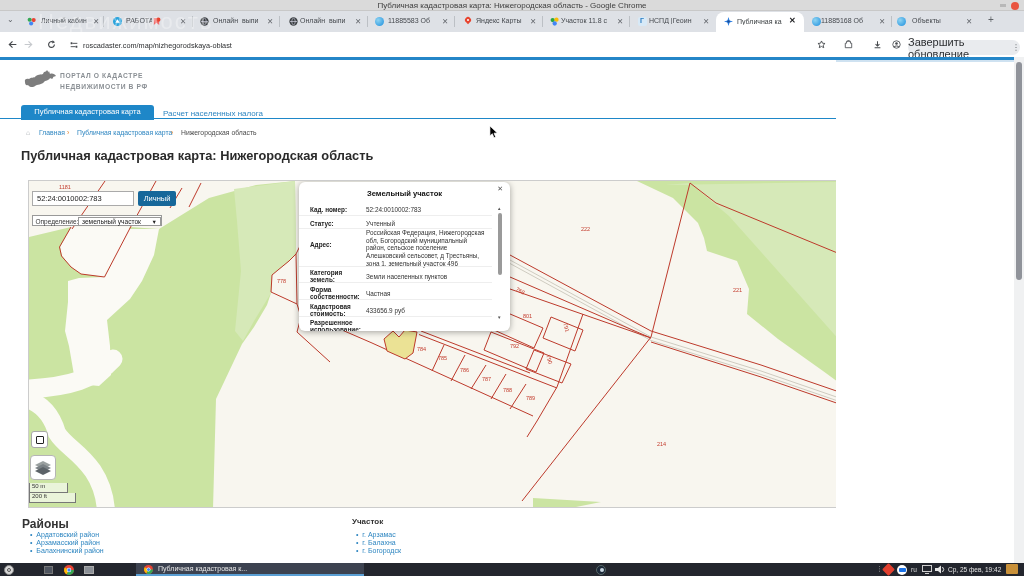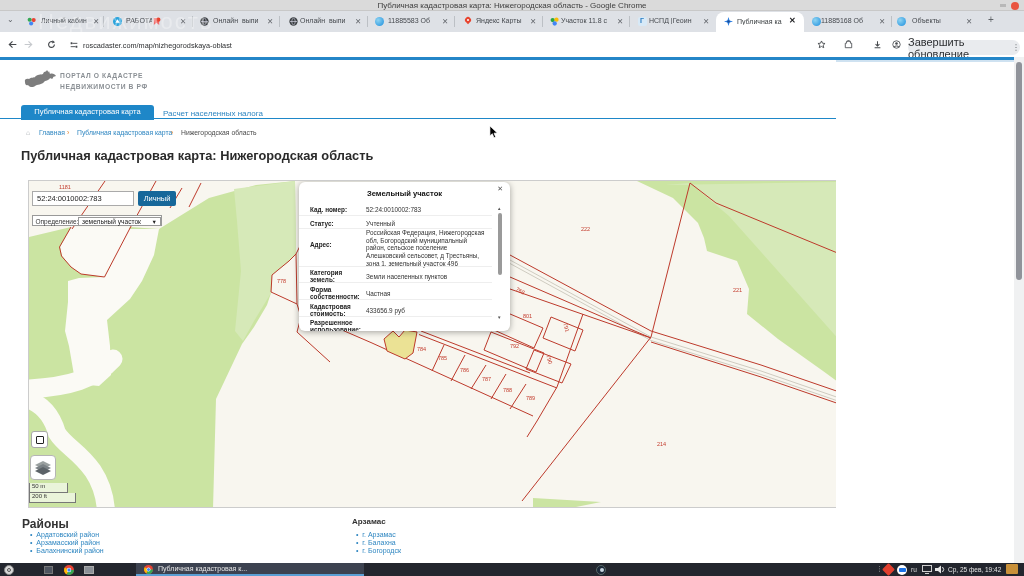--- a/index.html
+++ b/index.html
@@ -318,21 +318,21 @@
       <div style="position:absolute;left:0;top:16px;width:16px;height:16px;text-align:center;font-size:11px;font-weight:bold;color:#111;line-height:15px;">−</div>
     </div>
   </div>
 
   <div style="position:absolute;left:22px;top:457px;font-size:12px;font-weight:bold;color:#333;">Районы</div>
   <div style="position:absolute;left:30px;top:471px;font-size:7px;color:#2e86c1;line-height:8.1px;">
     <div>•&nbsp; <span>Ардатовский район</span></div>
     <div>•&nbsp; <span>Арзамасский район</span></div>
     <div>•&nbsp; <span>Балахнинский район</span></div>
   </div>
-  <div style="position:absolute;left:352px;top:457px;font-size:8px;font-weight:bold;color:#333;">Арзамас</div>
+  <div style="position:absolute;left:352px;top:457px;font-size:8px;font-weight:bold;color:#333;">Участок</div>
   <div style="position:absolute;left:356px;top:471px;font-size:7px;color:#2e86c1;line-height:8.1px;">
     <div>•&nbsp; <span>г. Арзамас</span></div>
     <div>•&nbsp; <span>г. Балахна</span></div>
     <div>•&nbsp; <span>г. Богородск</span></div>
   </div>
 </div>
 
 <div class="abs" style="left:1014px;top:57px;width:10px;height:506px;background:#f0f1f2;">
   <div style="position:absolute;left:2px;top:5px;width:6px;height:218px;background:#90939a;border-radius:3px;"></div>
 </div>

